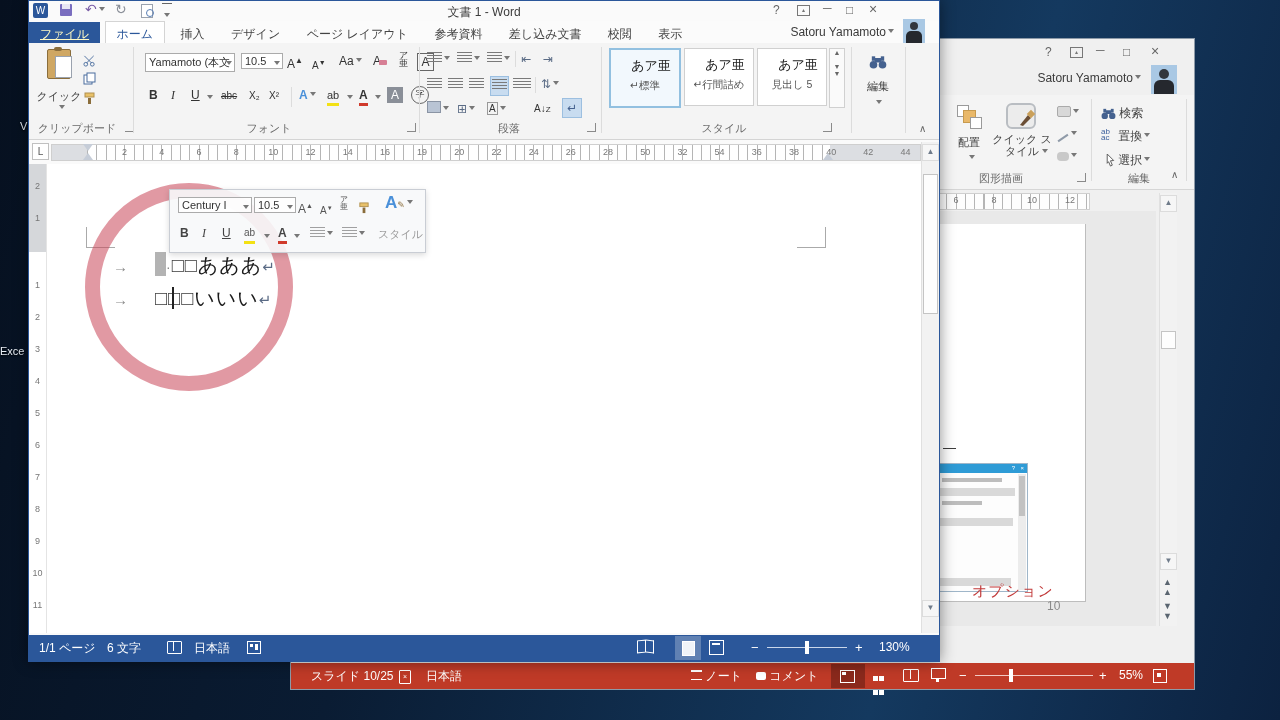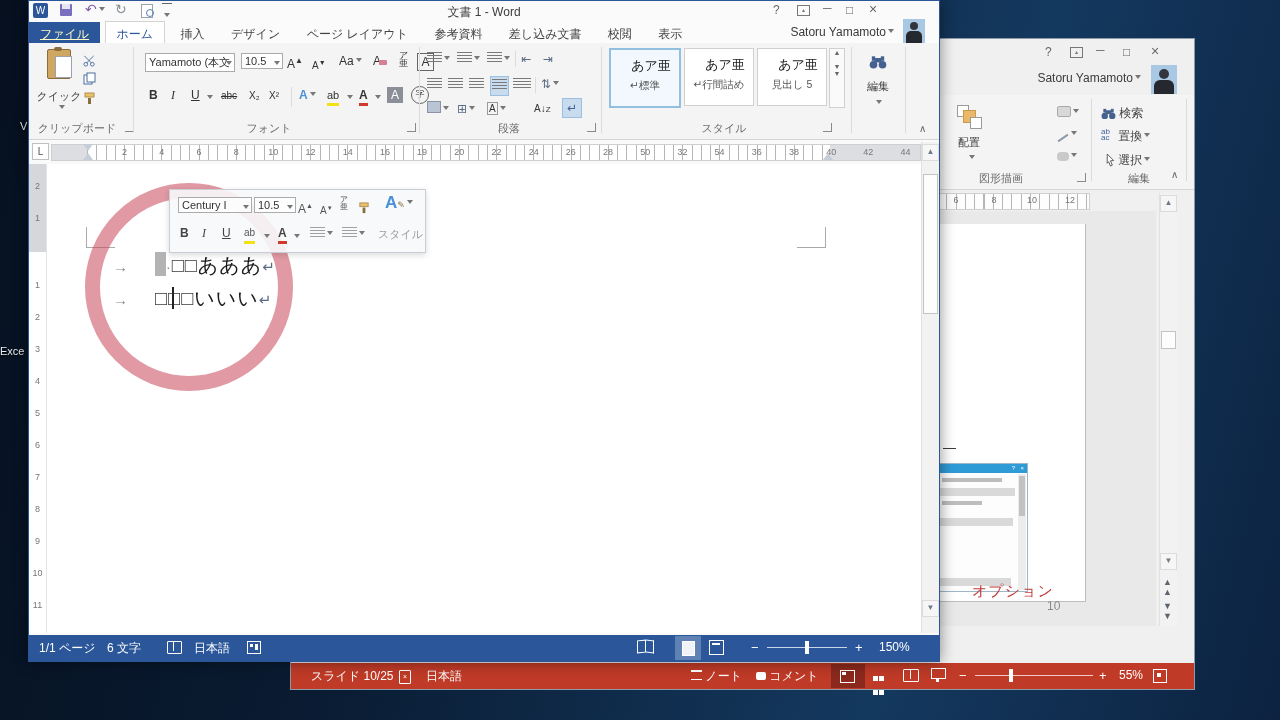--- a/index.html
+++ b/index.html
@@ -103,20 +103,29 @@
   <div class="ab" style="left:648px;top:56px;width:255px;height:94px;background:#f4f4f4;border-bottom:1px solid #d6d6d6;">
 
     <div class="ab" style="left:10px;top:6px;width:40px;height:80px;text-align:center;">
       <span class="ab" style="left:8px;top:4px;width:10px;height:10px;border:1px solid #9a9a9a;background:#fff;"></span>
       <span class="ab" style="left:14px;top:9px;width:11px;height:11px;background:#e9b869;border:1px solid #c79a4e;"></span>
       <span class="ab" style="left:21px;top:16px;width:10px;height:10px;border:1px solid #9a9a9a;background:#fff;"></span>
       <div class="ab t11" style="left:0;top:34px;width:40px;">配置</div>
       <i class="car ab" style="left:18px;top:54px;"></i>
     </div>
 
+    <div class="ab" style="left:55px;top:6px;width:56px;height:82px;text-align:center;">
+      <span class="ab" style="left:12px;top:2px;width:26px;height:22px;border:2px solid #b9bdc2;border-radius:6px;background:#ececec;"></span>
+      <svg class="ab" style="left:24px;top:8px;" width="18" height="18" viewBox="0 0 18 18">
+          <path d="M2 16 L10 6 L13 9 L5 17 Z" fill="#6b4e35"></path>
+          <rect x="10" y="2" width="6" height="6" fill="#caa05a" transform="rotate(45 13 5)"></rect>
+        </svg>
+      <div class="ab t11" style="left:-4px;top:32px;width:64px;line-height:12px;">クイック スタイル</div>
+      <i class="car ab" style="left:46px;top:48px;"></i>
+    </div>
 
     <div class="ab" style="left:118px;top:8px;"><span style="display:inline-block;width:12px;height:9px;background:#d8d8d8;border:1px solid #aaa;border-radius:2px;"></span><i class="car"></i></div>
     <div class="ab" style="left:118px;top:30px;"><span style="display:inline-block;width:12px;height:2px;background:#8f9aa8;transform:rotate(-35deg);"></span><i class="car"></i></div>
     <div class="ab" style="left:118px;top:52px;"><span style="display:inline-block;width:12px;height:9px;background:#c9c9c9;border-radius:4px;"></span><i class="car"></i></div>
     <div class="sep-v" style="left:152px;top:4px;height:82px;"></div>
 
     <div class="ab t12" style="left:162px;top:10px;white-space:nowrap;">
       <svg width="15" height="12" viewBox="0 0 16 12">
           <circle cx="4" cy="8" r="3.4" fill="#44618f"></circle>
           <circle cx="12" cy="8" r="3.4" fill="#44618f"></circle>
@@ -480,15 +489,15 @@
     <div class="ab" style="left:646px;top:1px;width:26px;height:24px;background:rgba(255,255,255,.25);">
         <span class="mini-ic" style="left:7px;top:5px;width:11px;height:13px;background:rgba(255,255,255,.9);"></span>
       </div>
     <div class="ab" style="left:680px;top:5px;width:13px;height:13px;border:1px solid #fff;">
         <span class="ab" style="left:2px;top:2px;width:8px;height:2px;background:#fff;"></span>
       </div>
     <div class="sitem" style="left:722px;font-size:13px;">−</div>
     <div class="ab" style="left:738px;top:12px;width:80px;height:1px;background:#c9d6ea;"></div>
     <div class="ab" style="left:776px;top:6px;width:4px;height:13px;background:#fff;"></div>
     <div class="sitem" style="left:826px;font-size:13px;">+</div>
-    <div class="sitem" style="left:850px;">150%</div>
+    <div class="sitem" style="left:850px;">130%</div>
   </div>
 </div>
 
 </body></html>

